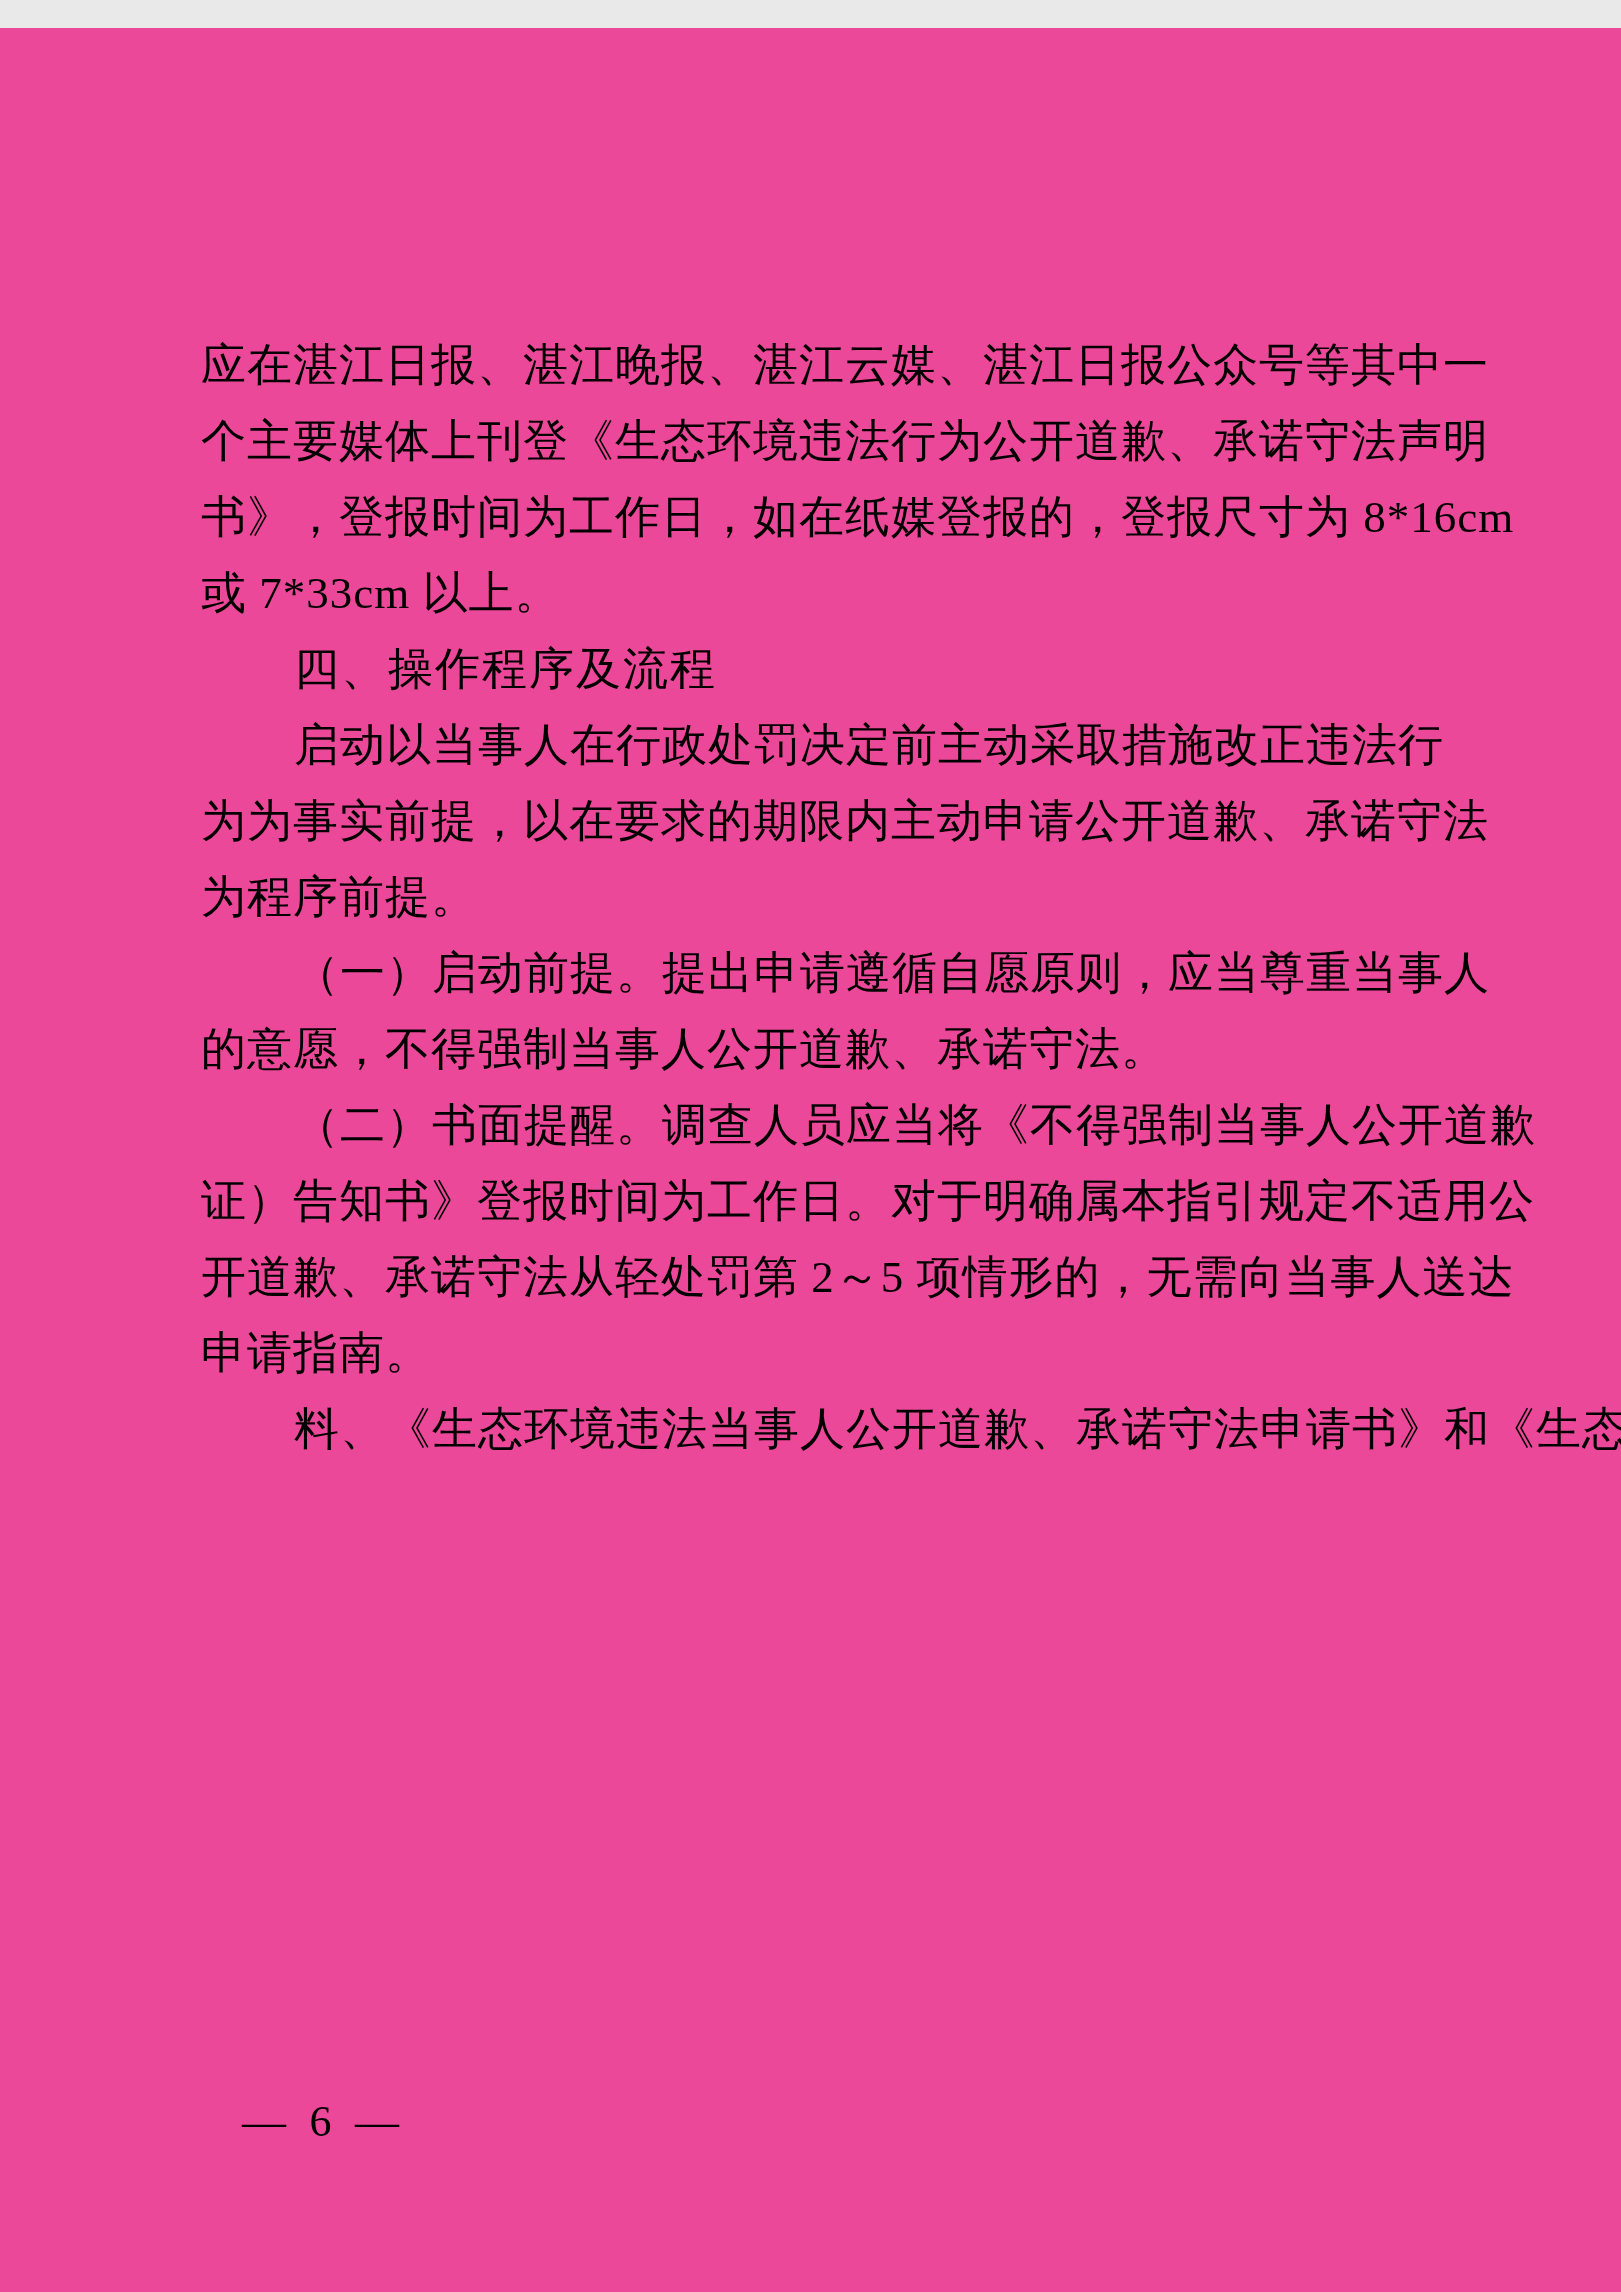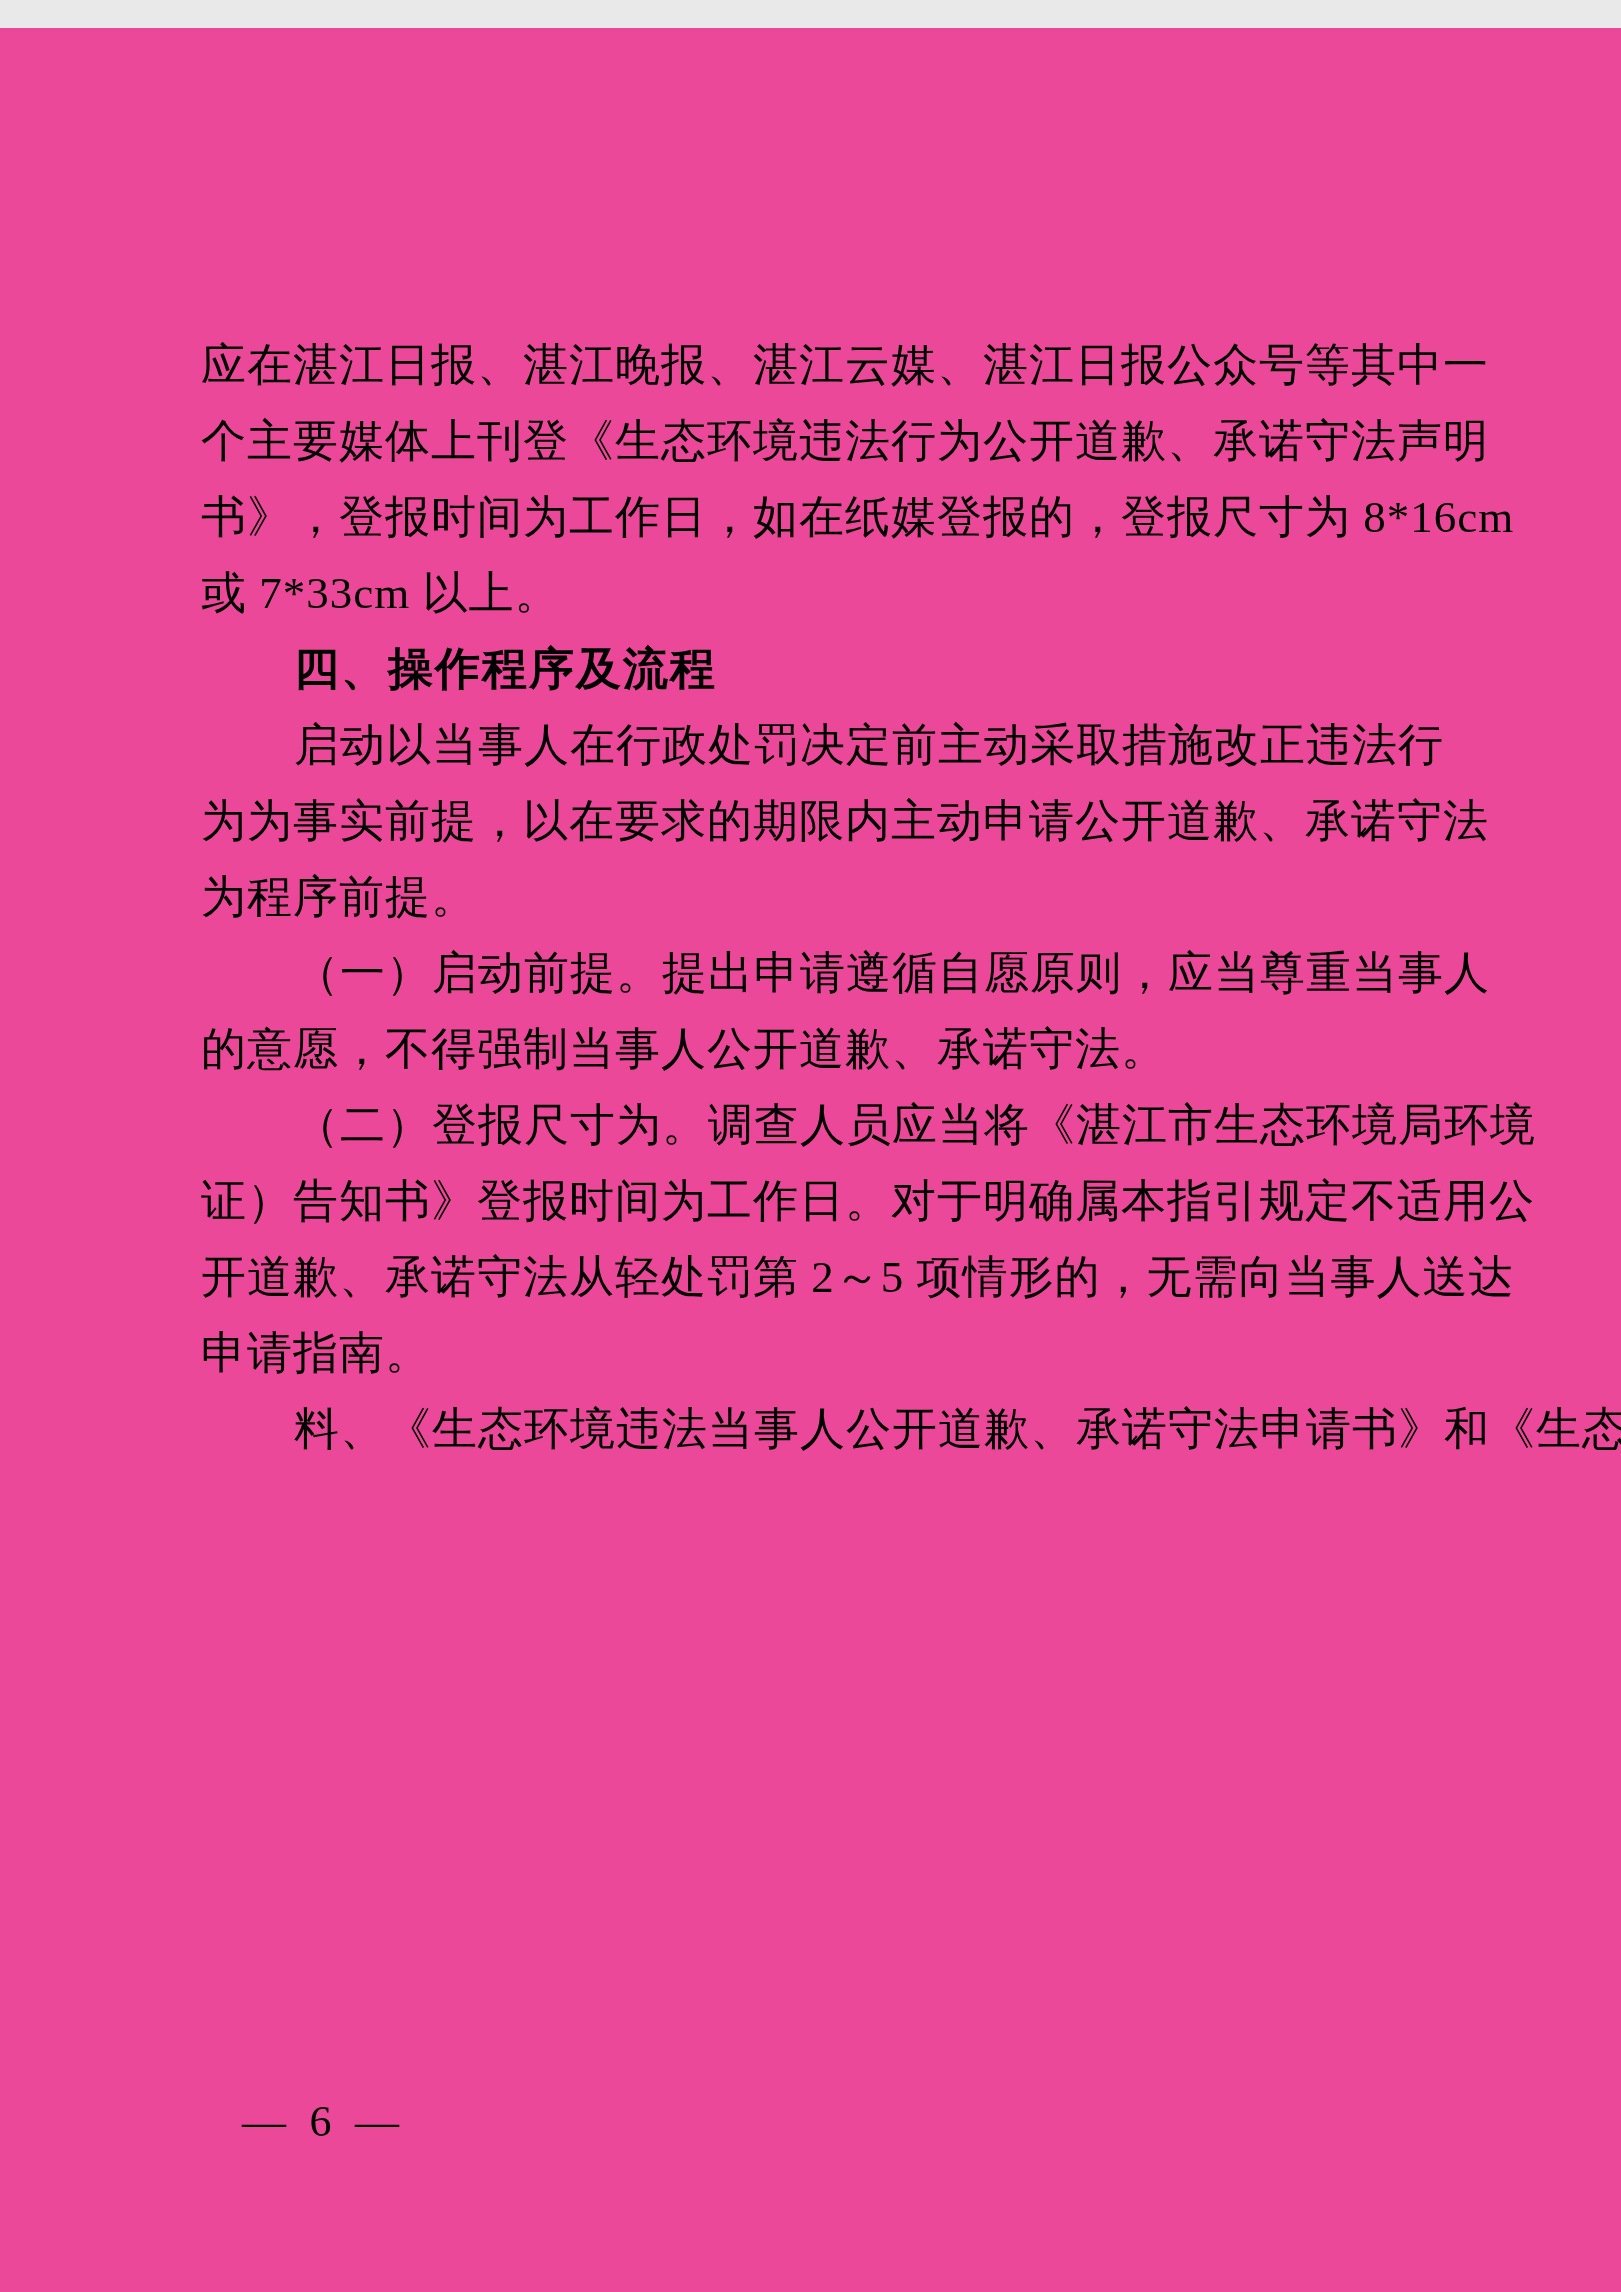--- a/index.html
+++ b/index.html
@@ -24,21 +24,21 @@
     height: 76px;
     line-height: 76px;
     font-size: 45px;
     letter-spacing: 1px;
     white-space: nowrap;
     overflow: visible;
   }
   .para.indent .line:first-child { text-indent: 93px; }
   .para.heading .line {
     font-family: "Liberation Sans", sans-serif;
-    font-weight: 700;
+    font-weight: 400;
     letter-spacing: 2px;
   }
   .footer {
     position: absolute;
     left: 242px;
     top: 2064px;
     height: 59px;
     display: flex;
     align-items: center;
     gap: 23.5px;
@@ -66,21 +66,21 @@
       <div class="para body indent">
         <div class="line">启动以当事人在行政处罚决定前主动采取措施改正违法行</div>
         <div class="line">为为事实前提，以在要求的期限内主动申请公开道歉、承诺守法</div>
         <div class="line">为程序前提。</div>
       </div>
       <div class="para body indent">
         <div class="line">（一）启动前提。提出申请遵循自愿原则，应当尊重当事人</div>
         <div class="line">的意愿，不得强制当事人公开道歉、承诺守法。</div>
       </div>
       <div class="para body indent">
-        <div class="line">（二）登报尺寸为。调查人员应当将《湛江市生态环境局环境</div>
+        <div class="line">（二）书面提醒。调查人员应当将《不得强制当事人公开道歉</div>
         <div class="line">证）告知书》登报时间为工作日。对于明确属本指引规定不适用公</div>
         <div class="line">开道歉、承诺守法从轻处罚第 2～5 项情形的，无需向当事人送达</div>
         <div class="line">申请指南。</div>
       </div>
       <div class="para body indent">
         <div class="line">料、《生态环境违法当事人公开道歉、承诺守法申请书》和《生态</div>
       </div>
     </div>
 
   <div class="footer">

